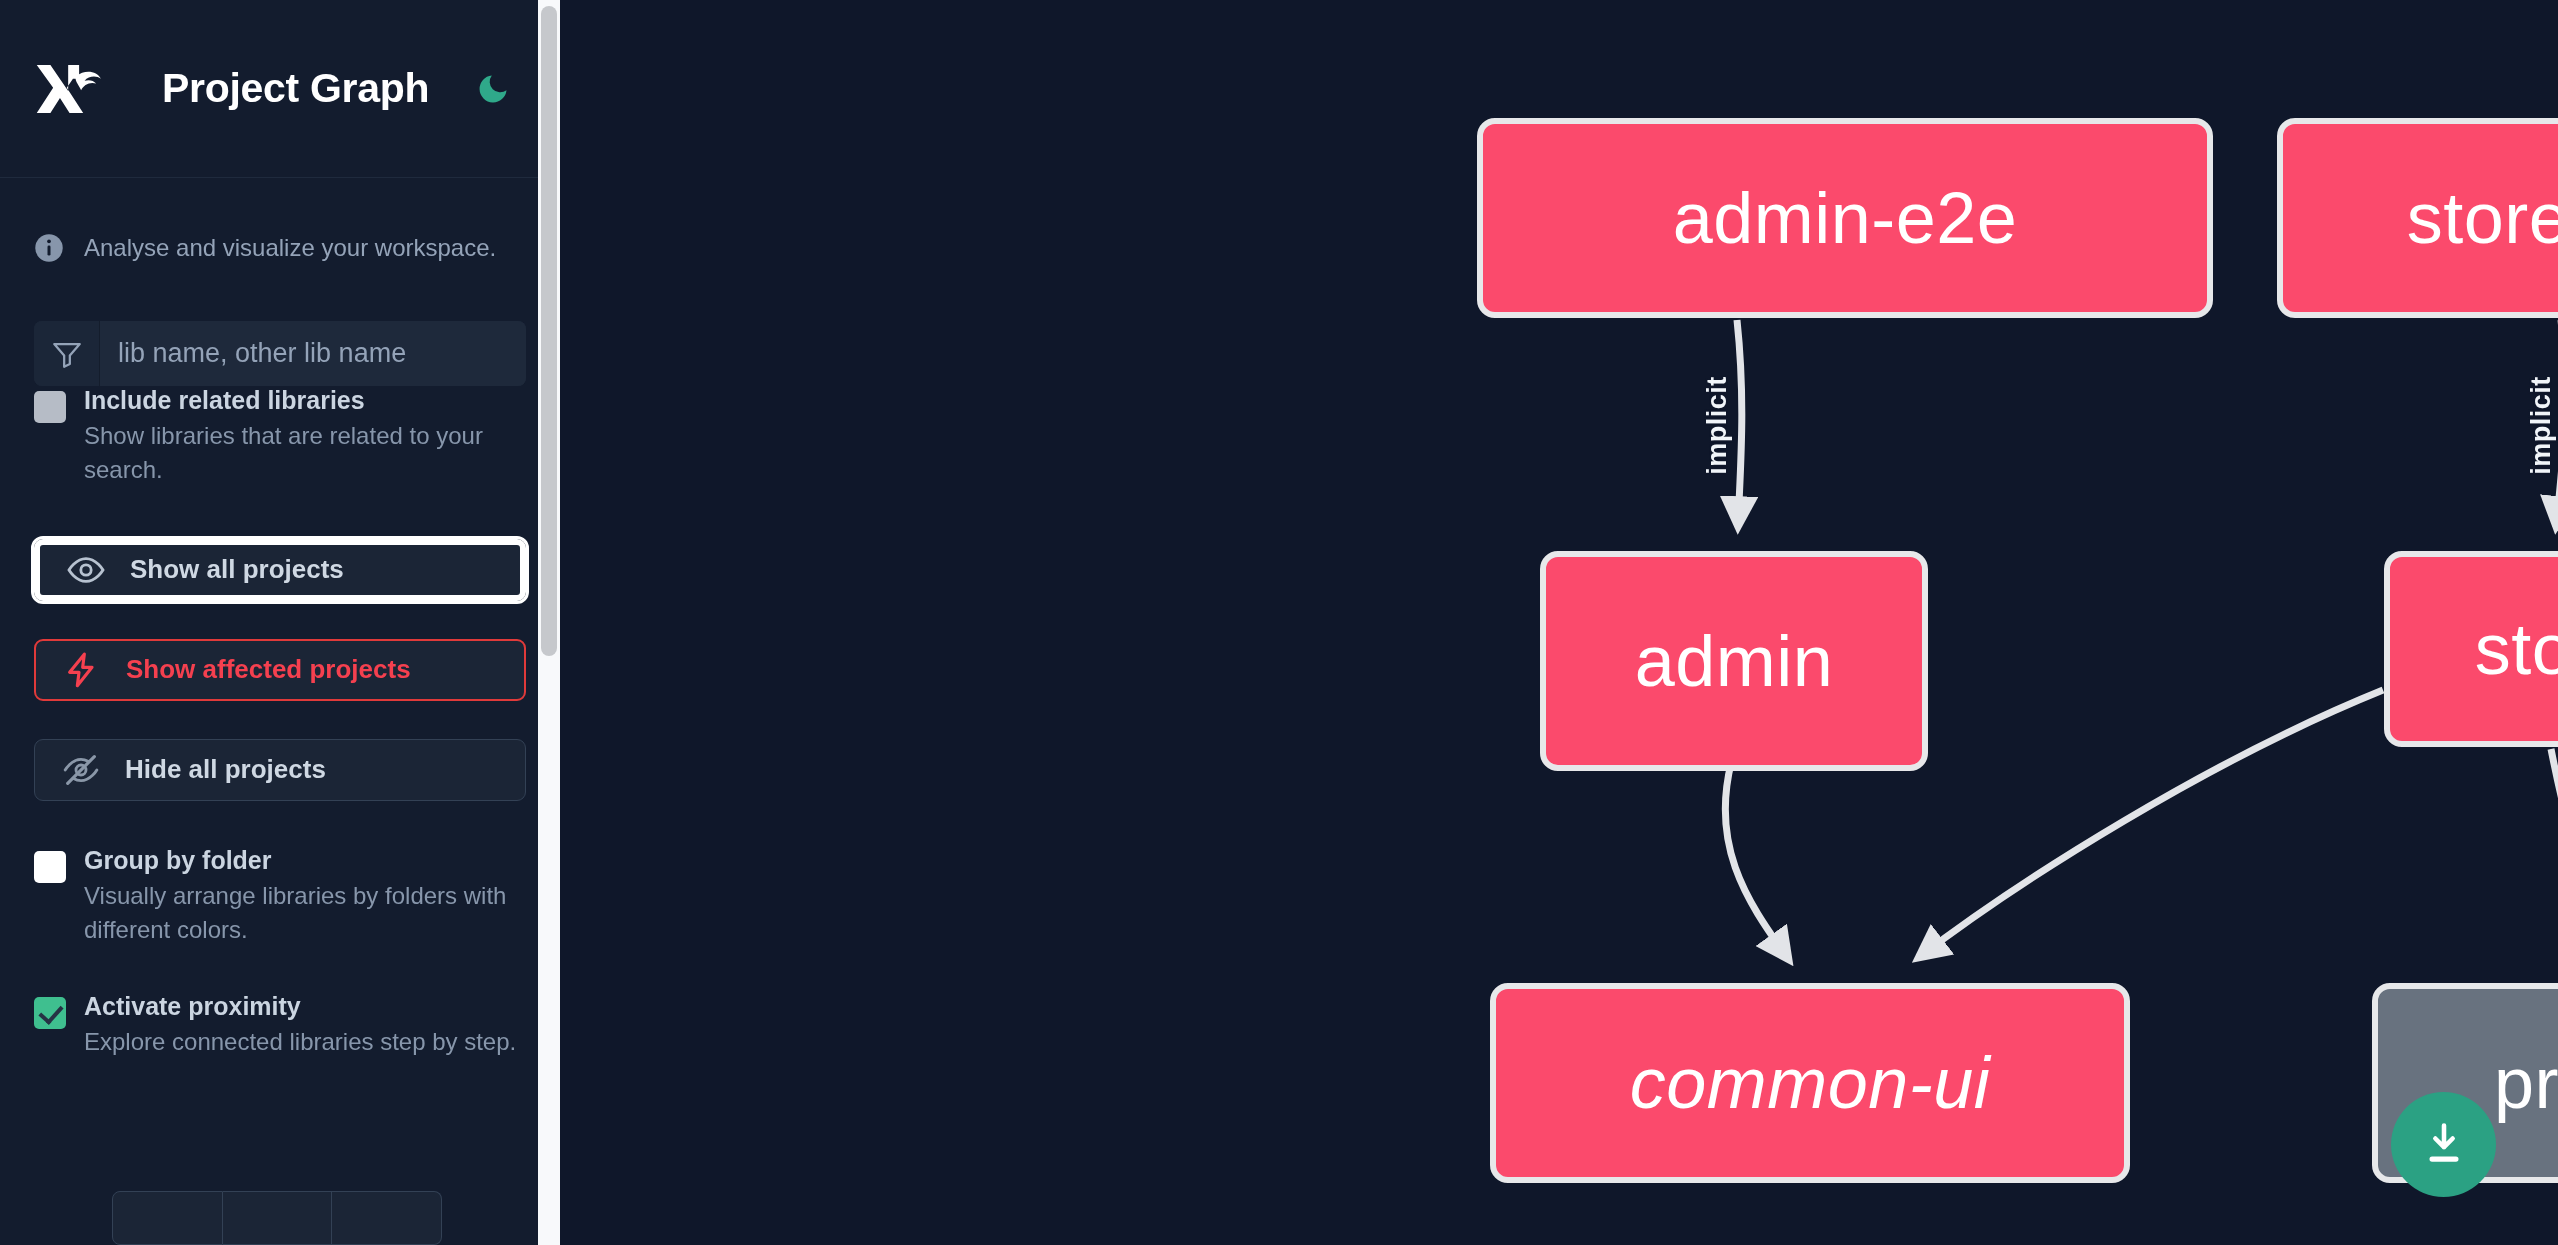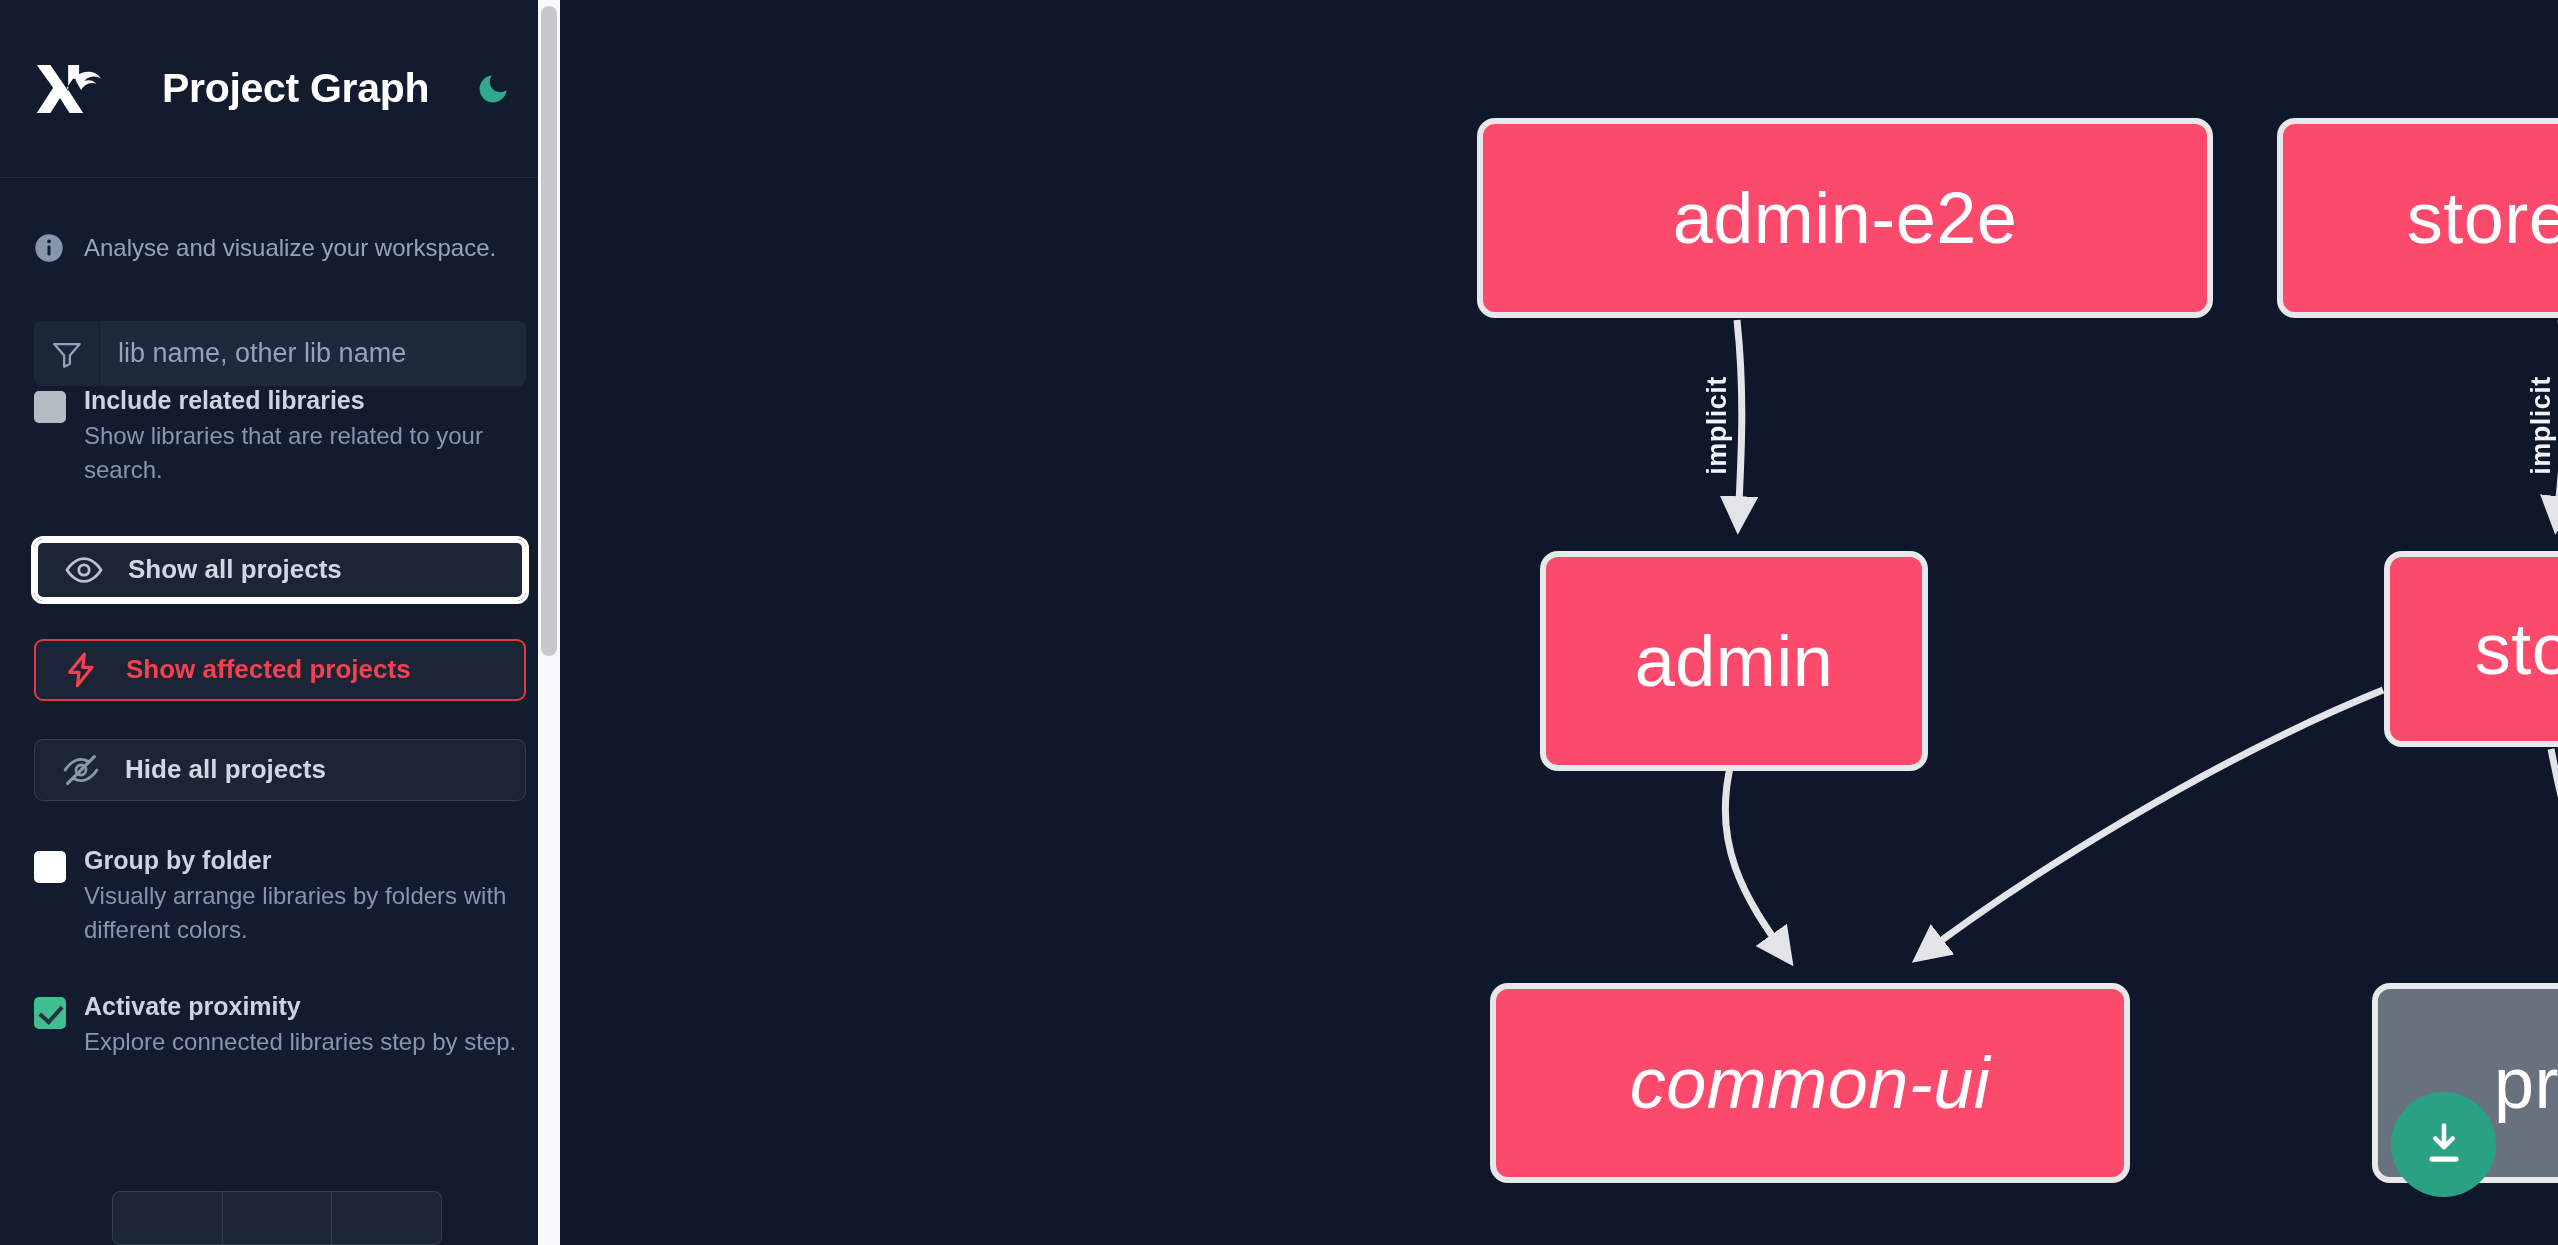--- a/index.html
+++ b/index.html
@@ -175,21 +175,21 @@
     user-select: none;
   }
   .btn:last-child { margin-bottom: 0; }
   .btn .btn-label {
     font-size: 26px;
     font-weight: bold;
     color: #cfd8e3;
     white-space: nowrap;
   }
   .btn-show-all {
-    border: 4px solid #ffffff;
+    border: 6px solid #ffffff;
     outline: 3px solid #ffffff;
     outline-offset: 0px;
   }
   .btn-affected {
     border: 2px solid #e03a3a;
     background: #1b2536;
   }
   .btn-affected .btn-label { color: #f5404f; font-weight: bold; }
   .btn-hide-all { border: 1px solid #334155; }
 

